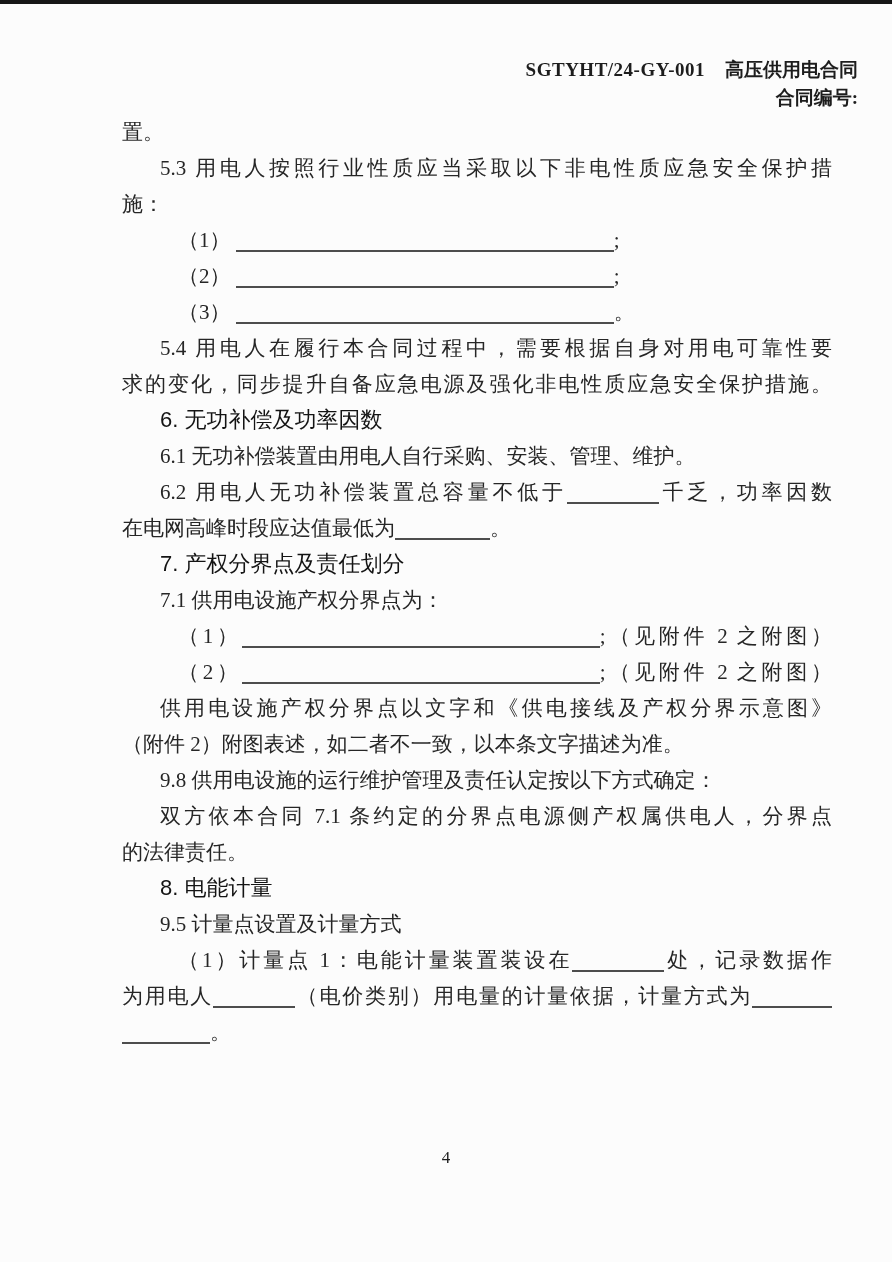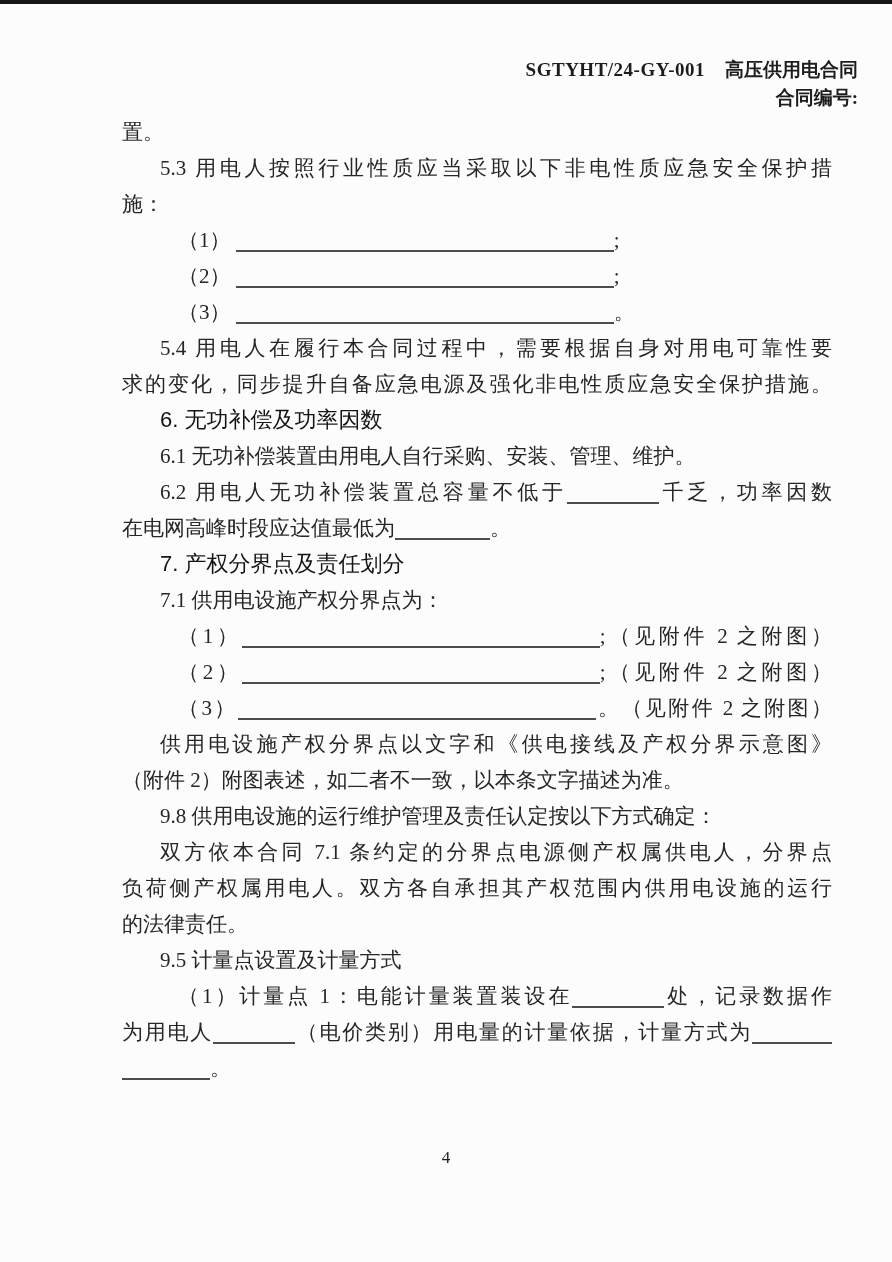--- a/index.html
+++ b/index.html
@@ -86,27 +86,26 @@
       <div class="line body i1 just"><span class="seg">5.4 用电人在履行本合同过程中，需要根据自身对用电可靠性要</span></div>
       <div class="line body i0 just"><span class="seg">求的变化，同步提升自备应急电源及强化非电性质应急安全保护措施。</span></div>
       <div class="line heading i1"><span class="seg">6. 无功补偿及功率因数</span></div>
       <div class="line body i1"><span class="seg">6.1 无功补偿装置由用电人自行采购、安装、管理、维护。</span></div>
       <div class="line body i1 just"><span class="seg">6.2 用电人无功补偿装置总容量不低于</span><span class="blank" style="width: 92px;"></span><span class="seg">千乏，功率因数</span></div>
       <div class="line body i0"><span class="seg">在电网高峰时段应达值最低为</span><span class="blank" style="width: 95px;"></span><span class="seg">。</span></div>
       <div class="line heading i1"><span class="seg">7. 产权分界点及责任划分</span></div>
       <div class="line body i1"><span class="seg">7.1 供用电设施产权分界点为：</span></div>
       <div class="line item i2 just"><span class="seg">（1）</span><span class="blank" style="width: 358px;"></span><span class="seg">;（见附件 2 之附图）</span></div>
       <div class="line item i2 just"><span class="seg">（2）</span><span class="blank" style="width: 358px;"></span><span class="seg">;（见附件 2 之附图）</span></div>
-      <div class="line item i2 just"><span class="seg">（3）</span><span class="blank" style="width: 358px;"></span><span class="seg">。（见附件 2 之附图）</span></div>
       <div class="line body i1 just"><span class="seg">供用电设施产权分界点以文字和《供电接线及产权分界示意图》</span></div>
       <div class="line body i0"><span class="seg">（附件 2）附图表述，如二者不一致，以本条文字描述为准。</span></div>
       <div class="line body i1"><span class="seg">9.8 供用电设施的运行维护管理及责任认定按以下方式确定：</span></div>
       <div class="line body i1 just"><span class="seg">双方依本合同 7.1 条约定的分界点电源侧产权属供电人，分界点</span></div>
-      <div class="line body i0 just"><span class="seg">负荷侧产权属用电人。双方各自承担其产权范围内供用电设施的运行</span></div>
       <div class="line body i0"><span class="seg">的法律责任。</span></div>
+      <div class="line heading i1"><span class="seg">8. 电能计量</span></div>
       <div class="line body i1"><span class="seg">9.5 计量点设置及计量方式</span></div>
       <div class="line item i2 just"><span class="seg">（1）计量点 1：电能计量装置装设在</span><span class="blank" style="width: 92px;"></span><span class="seg">处，记录数据作</span></div>
       <div class="line body i0 just"><span class="seg">为用电人</span><span class="blank" style="width: 82px;"></span><span class="seg">（电价类别）用电量的计量依据，计量方式为</span><span class="blank" style="width: 80px;"></span></div>
       <div class="line body i0"><span class="blank" style="width: 88px;"></span><span class="seg">。</span></div>
     </div>
 
   <div class="page-footer">
     <span>4</span>
   </div>
 </div>

